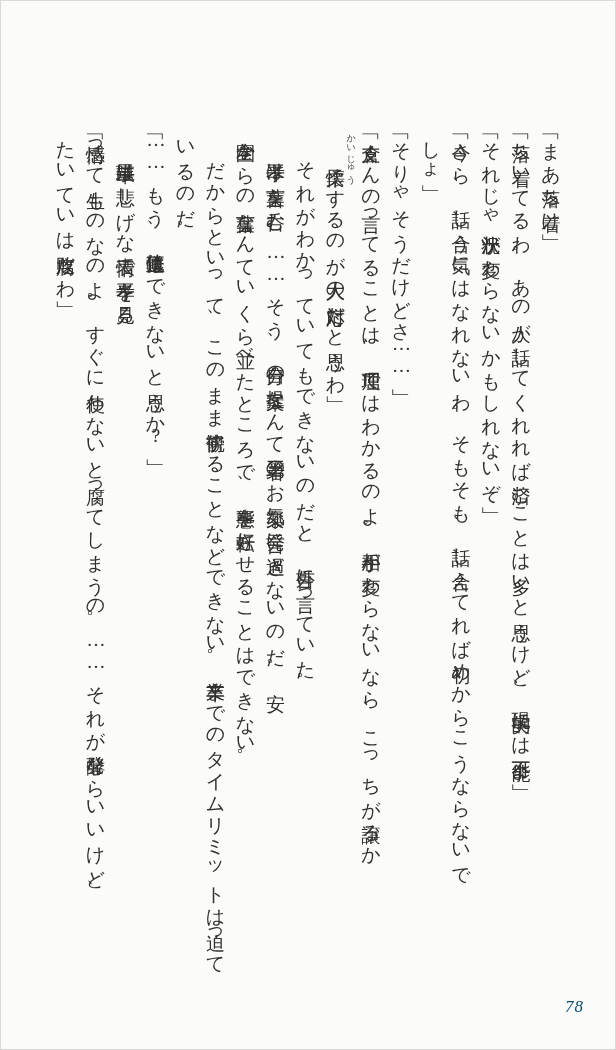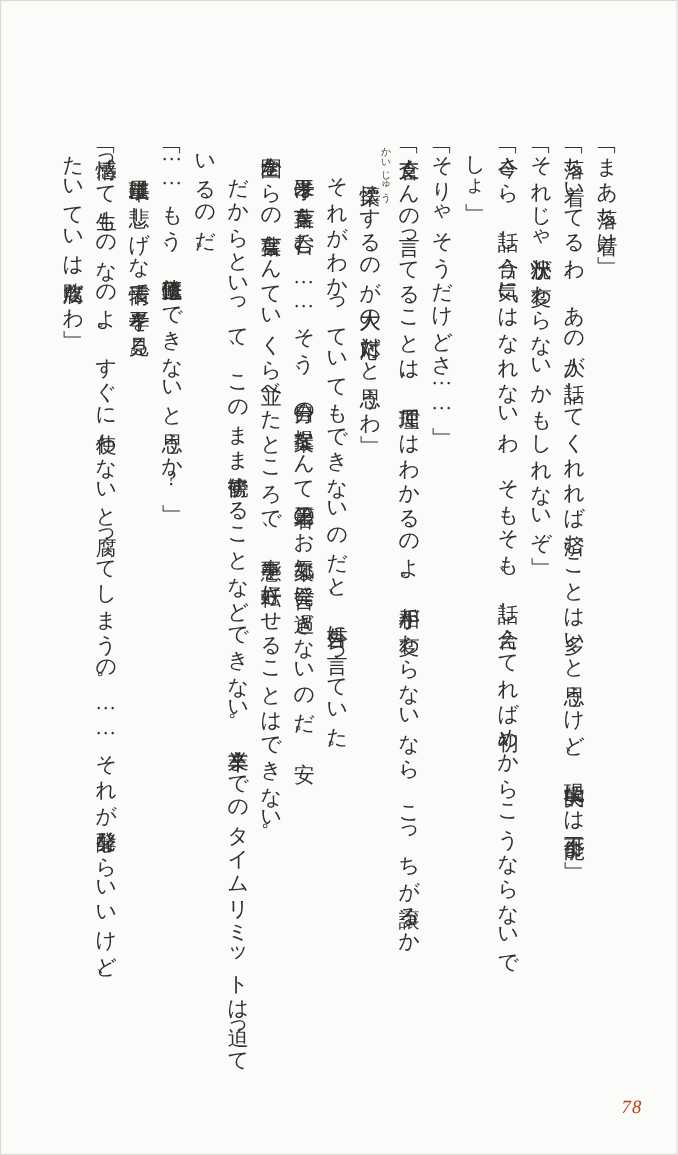--- a/index.html
+++ b/index.html
@@ -47,21 +47,21 @@
     font-size: 9px;
     letter-spacing: 0;
     color: #44443f;
   }
   .page-number {
     position: absolute;
     top: 997px;
     left: 565px;
     font-size: 17px;
     font-style: italic;
-    color: #c2410c;
+    color: #0c4a6e;
     letter-spacing: 1px;
   }
 </style>
 </head>
 <body>
 
 <div class="page-frame"></div>
 
 <div class="text-block">
   <p class="line">「まあ落ち着け」</p>

